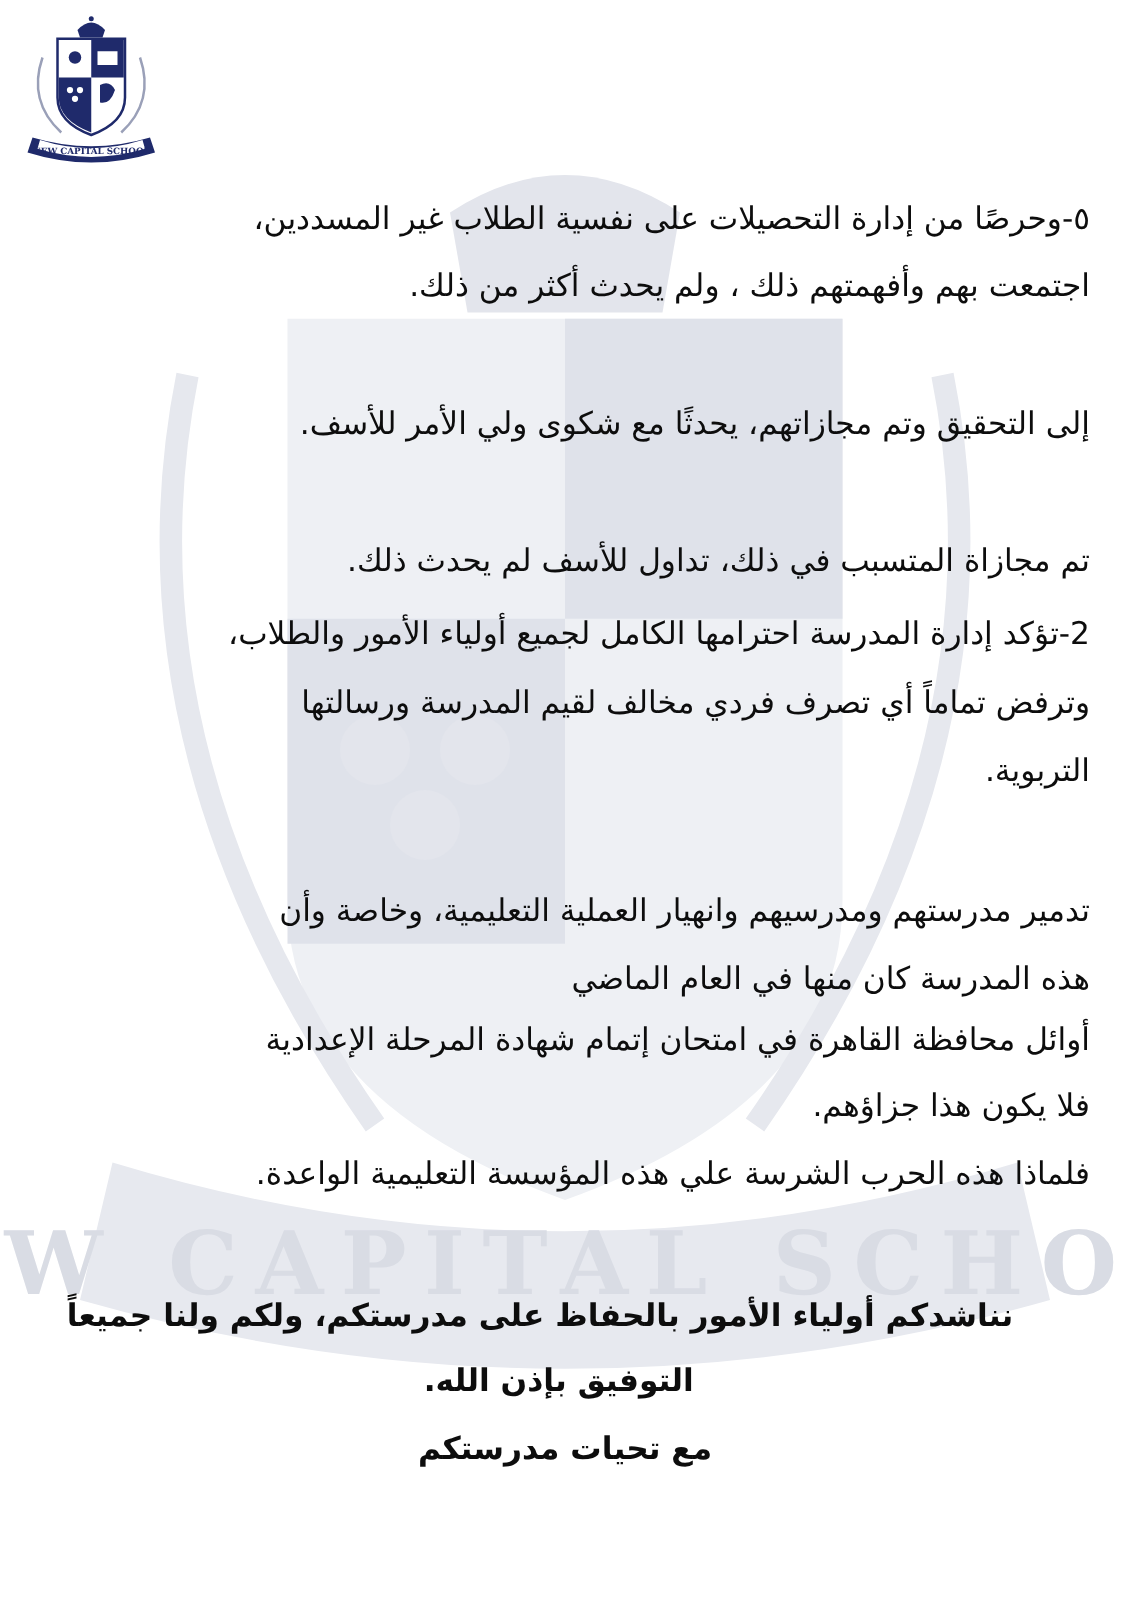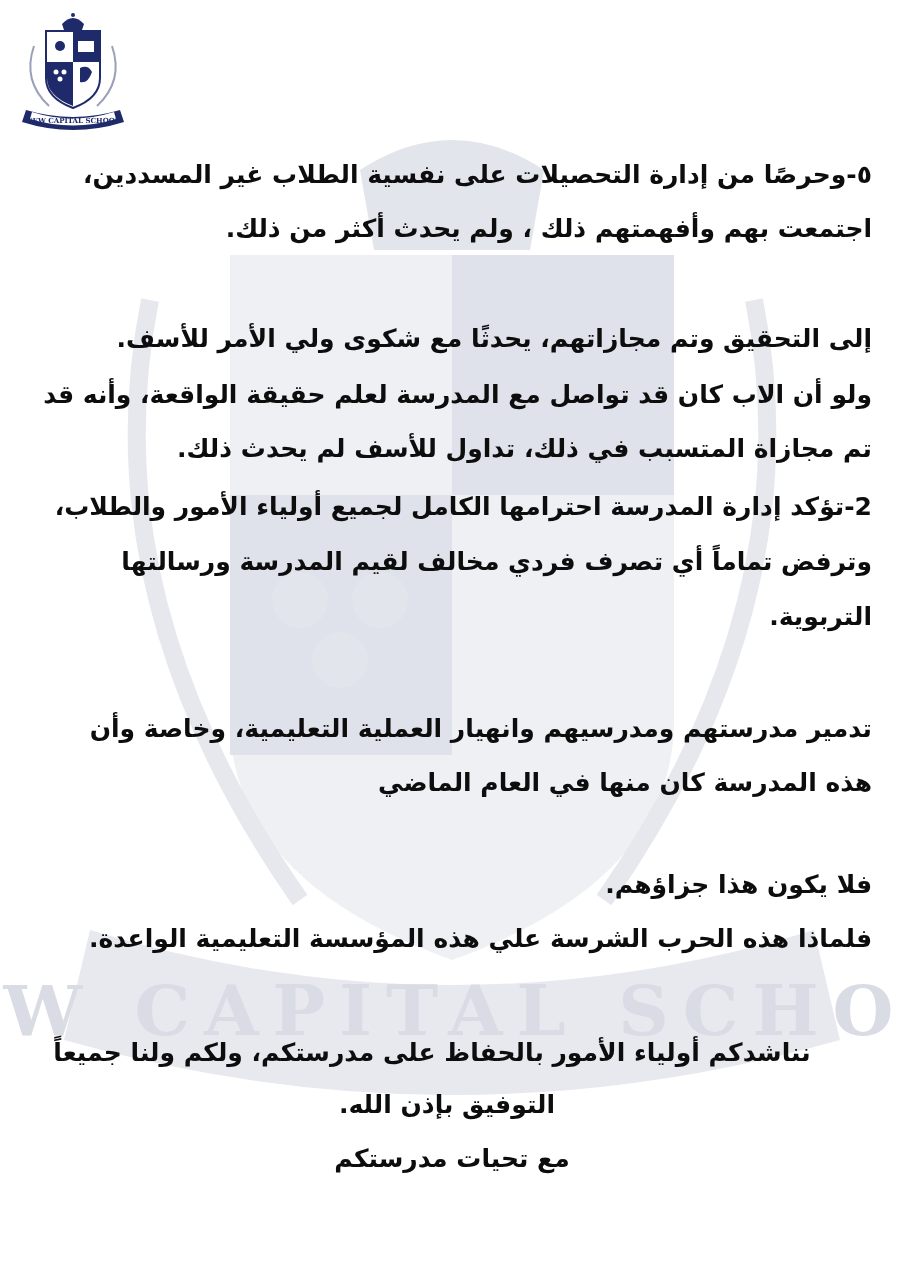--- a/index.html
+++ b/index.html
@@ -14,21 +14,21 @@
       z-index: 0; pointer-events: none;
     }
     .logo {
       position: absolute; left: 14px; top: 6px; width: 118px; height: 130px; z-index: 2;
     }
     .content {
       position: absolute; z-index: 1; left: 0; top: 0; width: 904px; height: 1280px;
     }
     .line {
       position: absolute; right: 32px; direction: rtl; text-align: right;
-      font-weight: bold; font-size: 25px; line-height: 34px; white-space: nowrap;
+      font-weight: normal; font-size: 25px; line-height: 34px; white-space: nowrap;
       unicode-bidi: plaintext;
     }
     .center {
       position: absolute; left: 0; width: 904px; text-align: center; direction: rtl;
       font-weight: bold; font-size: 25px; line-height: 34px; white-space: nowrap;
     }
   </style>
 </head>
 <body>
 
@@ -77,26 +77,26 @@
 
   <path d="M12 104 Q59 118 106 104 L110 116 Q59 132 8 116 Z" fill="#1f2a6b"></path>
   <path d="M18 106 Q59 119 100 106 L102 113 Q59 126 16 113 Z" fill="#ffffff"></path>
   <text x="59" y="117" text-anchor="middle" font-family="DejaVu Serif, serif" font-size="7" font-weight="bold" fill="#1f2a6b">NEW CAPITAL SCHOOL</text>
 </svg>
 
 <div class="content">
   <div class="line" style="top:158px">٥-وحرصًا من إدارة التحصيلات على نفسية  الطلاب غير المسددين،</div>
   <div class="line" style="top:212px">اجتمعت بهم وأفهمتهم ذلك ، ولم يحدث أكثر من ذلك.</div>
   <div class="line" style="top:322px">إلى التحقيق وتم مجازاتهم، يحدثًا مع شكوى ولي الأمر للأسف.</div>
-  <div class="line" style="top:378px">ولو أن الاب كان قد تواصل مع المدرسة لعلم حقيقة الواقعة، وأنه قد</div>
   <div class="line" style="top:432px">تم مجازاة المتسبب في ذلك، تداول للأسف لم يحدث ذلك.</div>
   <div class="line" style="top:490px">2-تؤكد إدارة المدرسة احترامها الكامل لجميع أولياء الأمور والطلاب،</div>
   <div class="line" style="top:545px">وترفض تماماً أي تصرف فردي مخالف لقيم المدرسة ورسالتها</div>
   <div class="line" style="top:600px">التربوية.</div>
   <div class="line" style="top:712px">تدمير مدرستهم ومدرسيهم وانهيار العملية التعليمية، وخاصة وأن</div>
   <div class="line" style="top:766px">هذه المدرسة كان منها في العام الماضي</div>
+  <div class="line" style="top:815px"> أوائل محافظة القاهرة في امتحان إتمام شهادة المرحلة الإعدادية</div>
   <div class="line" style="top:868px">فلا يكون هذا جزاؤهم.</div>
   <div class="line" style="top:922px">فلماذا  هذه الحرب الشرسة علي هذه المؤسسة التعليمية الواعدة.</div>
 
   <div class="center" style="top:1036px; left:-20px">نناشدكم أولياء الأمور بالحفاظ على مدرستكم، ولكم ولنا جميعاً</div>
   <div class="center" style="top:1088px; left:-5px">التوفيق بإذن الله.</div>
   <div class="center" style="top:1142px; left:0px">مع تحيات مدرستكم</div>
 </div>
 
 </body></html>

